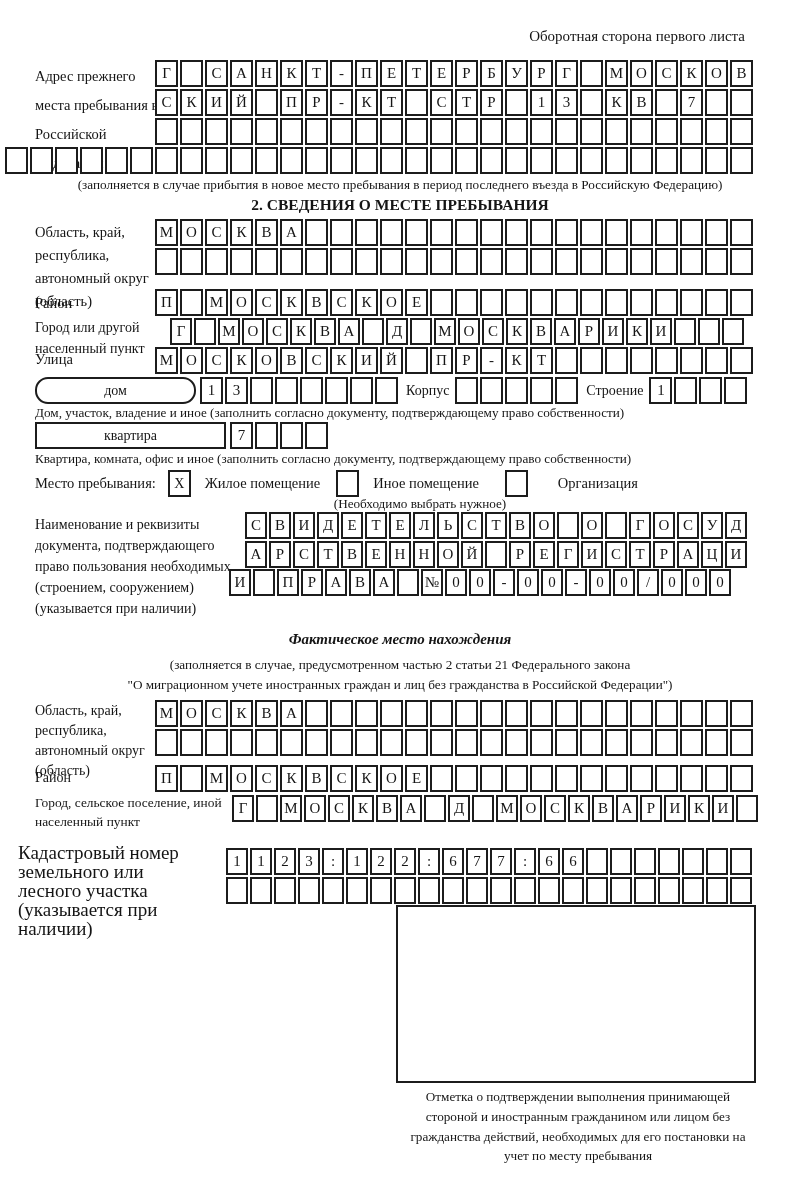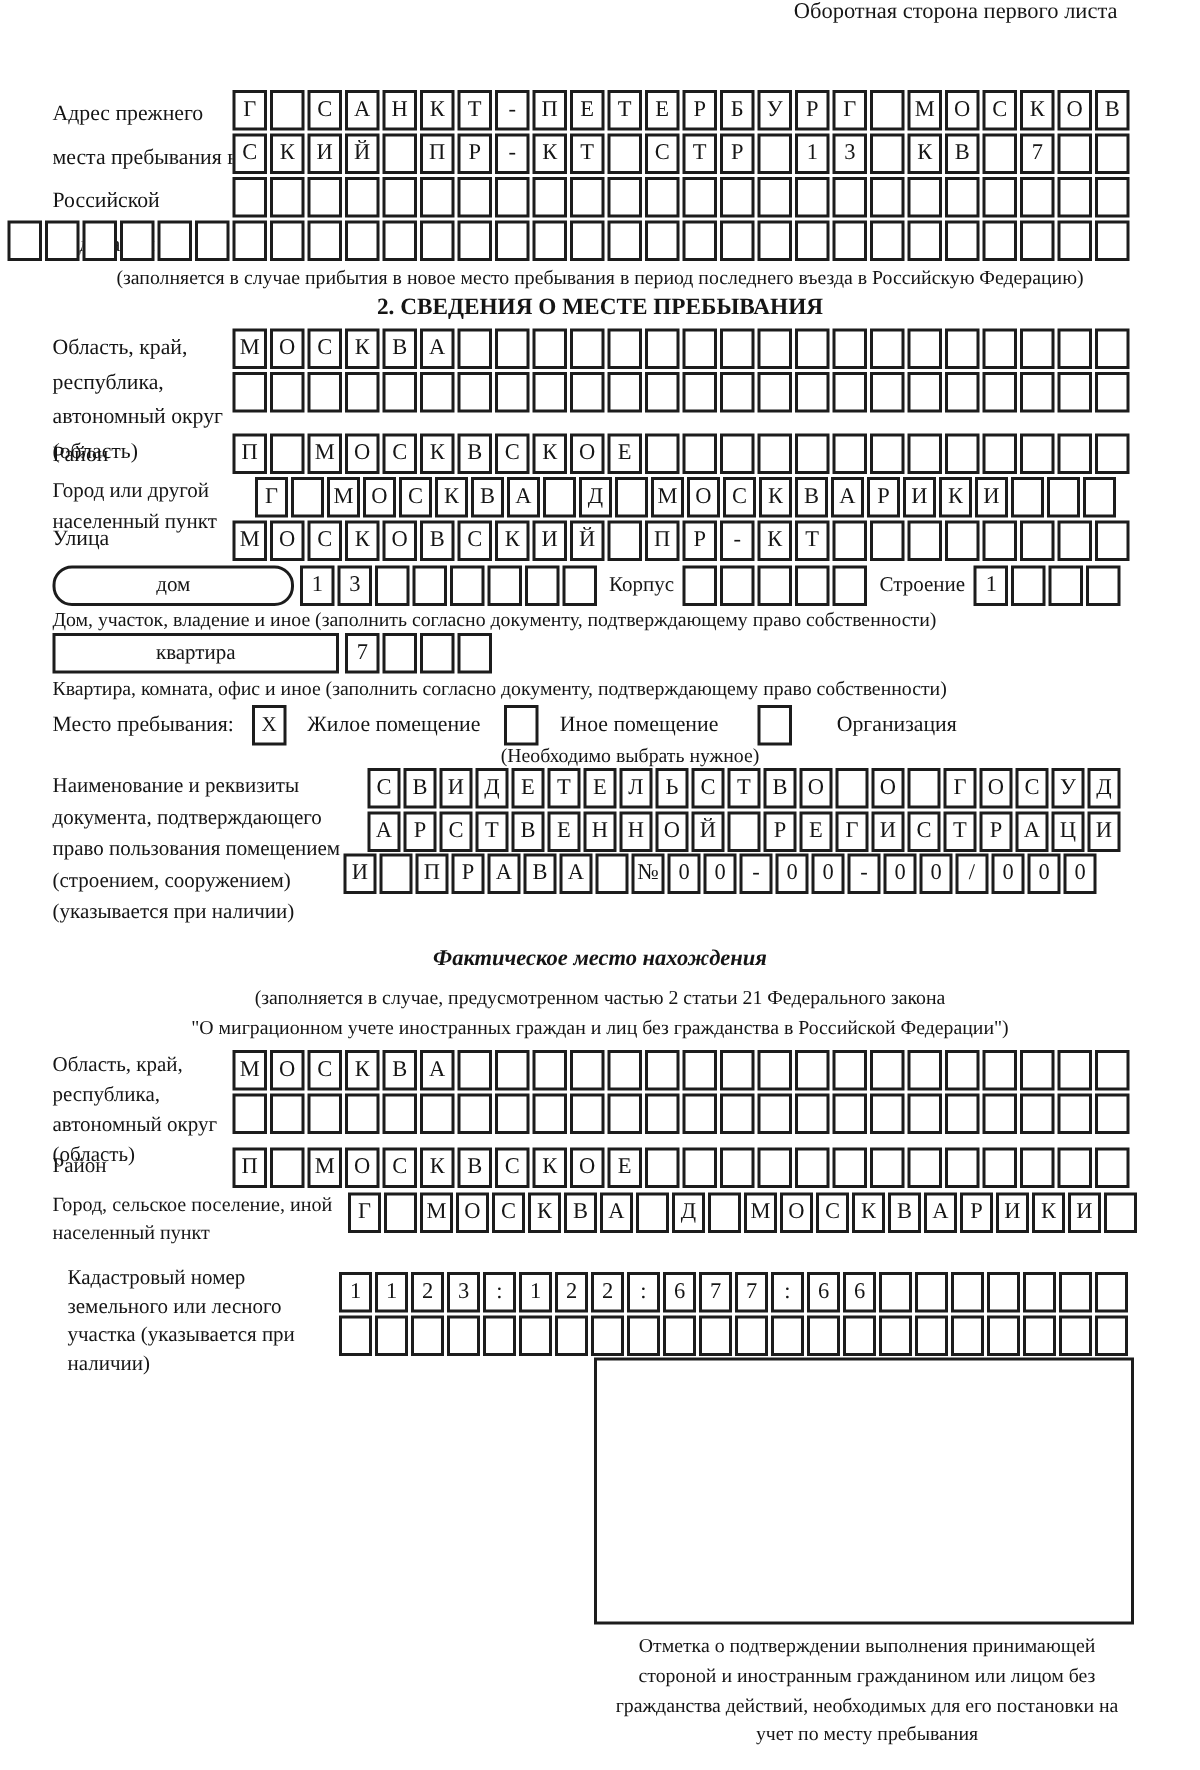--- a/index.html
+++ b/index.html
@@ -20,21 +20,21 @@
     display:inline-block; width:19px; height:23px; border:2px solid #1c1c1c;
     text-align:center; font-size:14px; line-height:23px; vertical-align:top;
   }
   .widebox {
     display:inline-block; border:2px solid #1c1c1c; height:23px; line-height:23px;
     text-align:center; font-size:14px; vertical-align:top;
   }
   .lbl { font-size:14.5px; }
   .note { font-size:13.2px; }
   
-  .header-note { top:0; left:0; width:745px; text-align:right; font-size:15px; }
+  .header-note { top:28px; left:0; width:745px; text-align:right; font-size:15px; }
   .addr-label  { top:62px; left:35px; width:128px; line-height:29px; }
   .r-a1 { top:60px;  left:155px; }
   .r-a2 { top:89px;  left:155px; }
   .r-a3 { top:118px; left:155px; }
   .r-a4 { top:147px; left:5px;   }
   .addr-note { top:177px; left:0; width:800px; text-align:center; }
   .s2-title { top:196px; left:0; width:800px; text-align:center; font-weight:bold; font-size:15.5px; }
   .s2-oblast-label { top:221px; left:35px; width:122px; line-height:23px; }
   .s2-ob1 { top:219px; left:155px; }
   .s2-ob2 { top:248px; left:155px; }
@@ -63,21 +63,21 @@
   .doc3 { top:569px; left:229px; }
   .fact-title { top:631px; left:0; width:800px; text-align:center; font-weight:bold; font-size:15px;font-style:italic; }
   .fact-sub { top:655px; left:80px; width:640px; text-align:center; line-height:20px; }
   .f-oblast-label { top:701px; left:35px; width:140px; line-height:20px; font-size:14px; }
   .f-ob1 { top:700px; left:155px; }
   .f-ob2 { top:729px; left:155px; }
   .f-raion-label { top:770px; left:35px; font-size:14px; }
   .f-raion { top:765px; left:155px; }
   .f-gorod-label { top:793px; left:35px; width:190px; line-height:19px; font-size:13.4px; }
   .f-gorod { top:795px; left:232px; }
-  .kad-label { top:843px; left:45px; width:175px; line-height:19px; font-size:14px;font-family:Liberation Serif, serif; }
+  .kad-label { top:843px; left:18px; width:175px; line-height:19px; font-size:19px;font-family:Liberation Serif, serif; }
   .kad1 { top:848px; left:226px; }
   .kad2 { top:877px; left:226px; }
   .stamp { top:905px; left:396px; width:356px; height:174px; border:2px solid #1c1c1c; background:#fff; }
   .stamp-note { top:1087px; left:400px; width:356px; text-align:center; line-height:1.5; }
 </style>
 </head>
 <body>
 
 <div class="abs header-note">Оборотная сторона первого листа</div>
 
@@ -123,21 +123,21 @@
   <span class="lbl m-label">Место пребывания:</span>
   <span class="cbox m-gap1">X</span>
   <span class="m-opt mo1">Жилое помещение</span>
   <span class="cbox cb2"></span>
   <span class="m-opt mo2">Иное помещение</span>
   <span class="cbox cb3"></span>
   <span class="m-opt">Организация</span>
 </div>
 <div class="abs note mesto-note">(Необходимо выбрать нужное)</div>
 
-<div class="abs doc-label">Наименование и реквизиты документа, подтверждающего право пользования помещением (строением, сооружением) (указывается при наличии)</div>
+<div class="abs doc-label">Наименование и реквизиты документа, подтверждающего право пользования необходимых (строением, сооружением) (указывается при наличии)</div>
 <div class="abs row narrow doc1"><span class="box">С</span><span class="box">В</span><span class="box">И</span><span class="box">Д</span><span class="box">Е</span><span class="box">Т</span><span class="box">Е</span><span class="box">Л</span><span class="box">Ь</span><span class="box">С</span><span class="box">Т</span><span class="box">В</span><span class="box">О</span><span class="box"></span><span class="box">О</span><span class="box"></span><span class="box">Г</span><span class="box">О</span><span class="box">С</span><span class="box">У</span><span class="box">Д</span></div>
 <div class="abs row narrow doc2"><span class="box">А</span><span class="box">Р</span><span class="box">С</span><span class="box">Т</span><span class="box">В</span><span class="box">Е</span><span class="box">Н</span><span class="box">Н</span><span class="box">О</span><span class="box">Й</span><span class="box"></span><span class="box">Р</span><span class="box">Е</span><span class="box">Г</span><span class="box">И</span><span class="box">С</span><span class="box">Т</span><span class="box">Р</span><span class="box">А</span><span class="box">Ц</span><span class="box">И</span></div>
 <div class="abs row narrow doc3"><span class="box">И</span><span class="box"></span><span class="box">П</span><span class="box">Р</span><span class="box">А</span><span class="box">В</span><span class="box">А</span><span class="box"></span><span class="box">№</span><span class="box">0</span><span class="box">0</span><span class="box">-</span><span class="box">0</span><span class="box">0</span><span class="box">-</span><span class="box">0</span><span class="box">0</span><span class="box">/</span><span class="box">0</span><span class="box">0</span><span class="box">0</span></div>
 
 <div class="abs fact-title">Фактическое место нахождения</div>
 <div class="abs note fact-sub">
   <div>(заполняется в случае, предусмотренном частью 2 статьи 21 Федерального закона</div>
   <div>"О миграционном учете иностранных граждан и лиц без гражданства в Российской Федерации")</div>
 </div>
 

